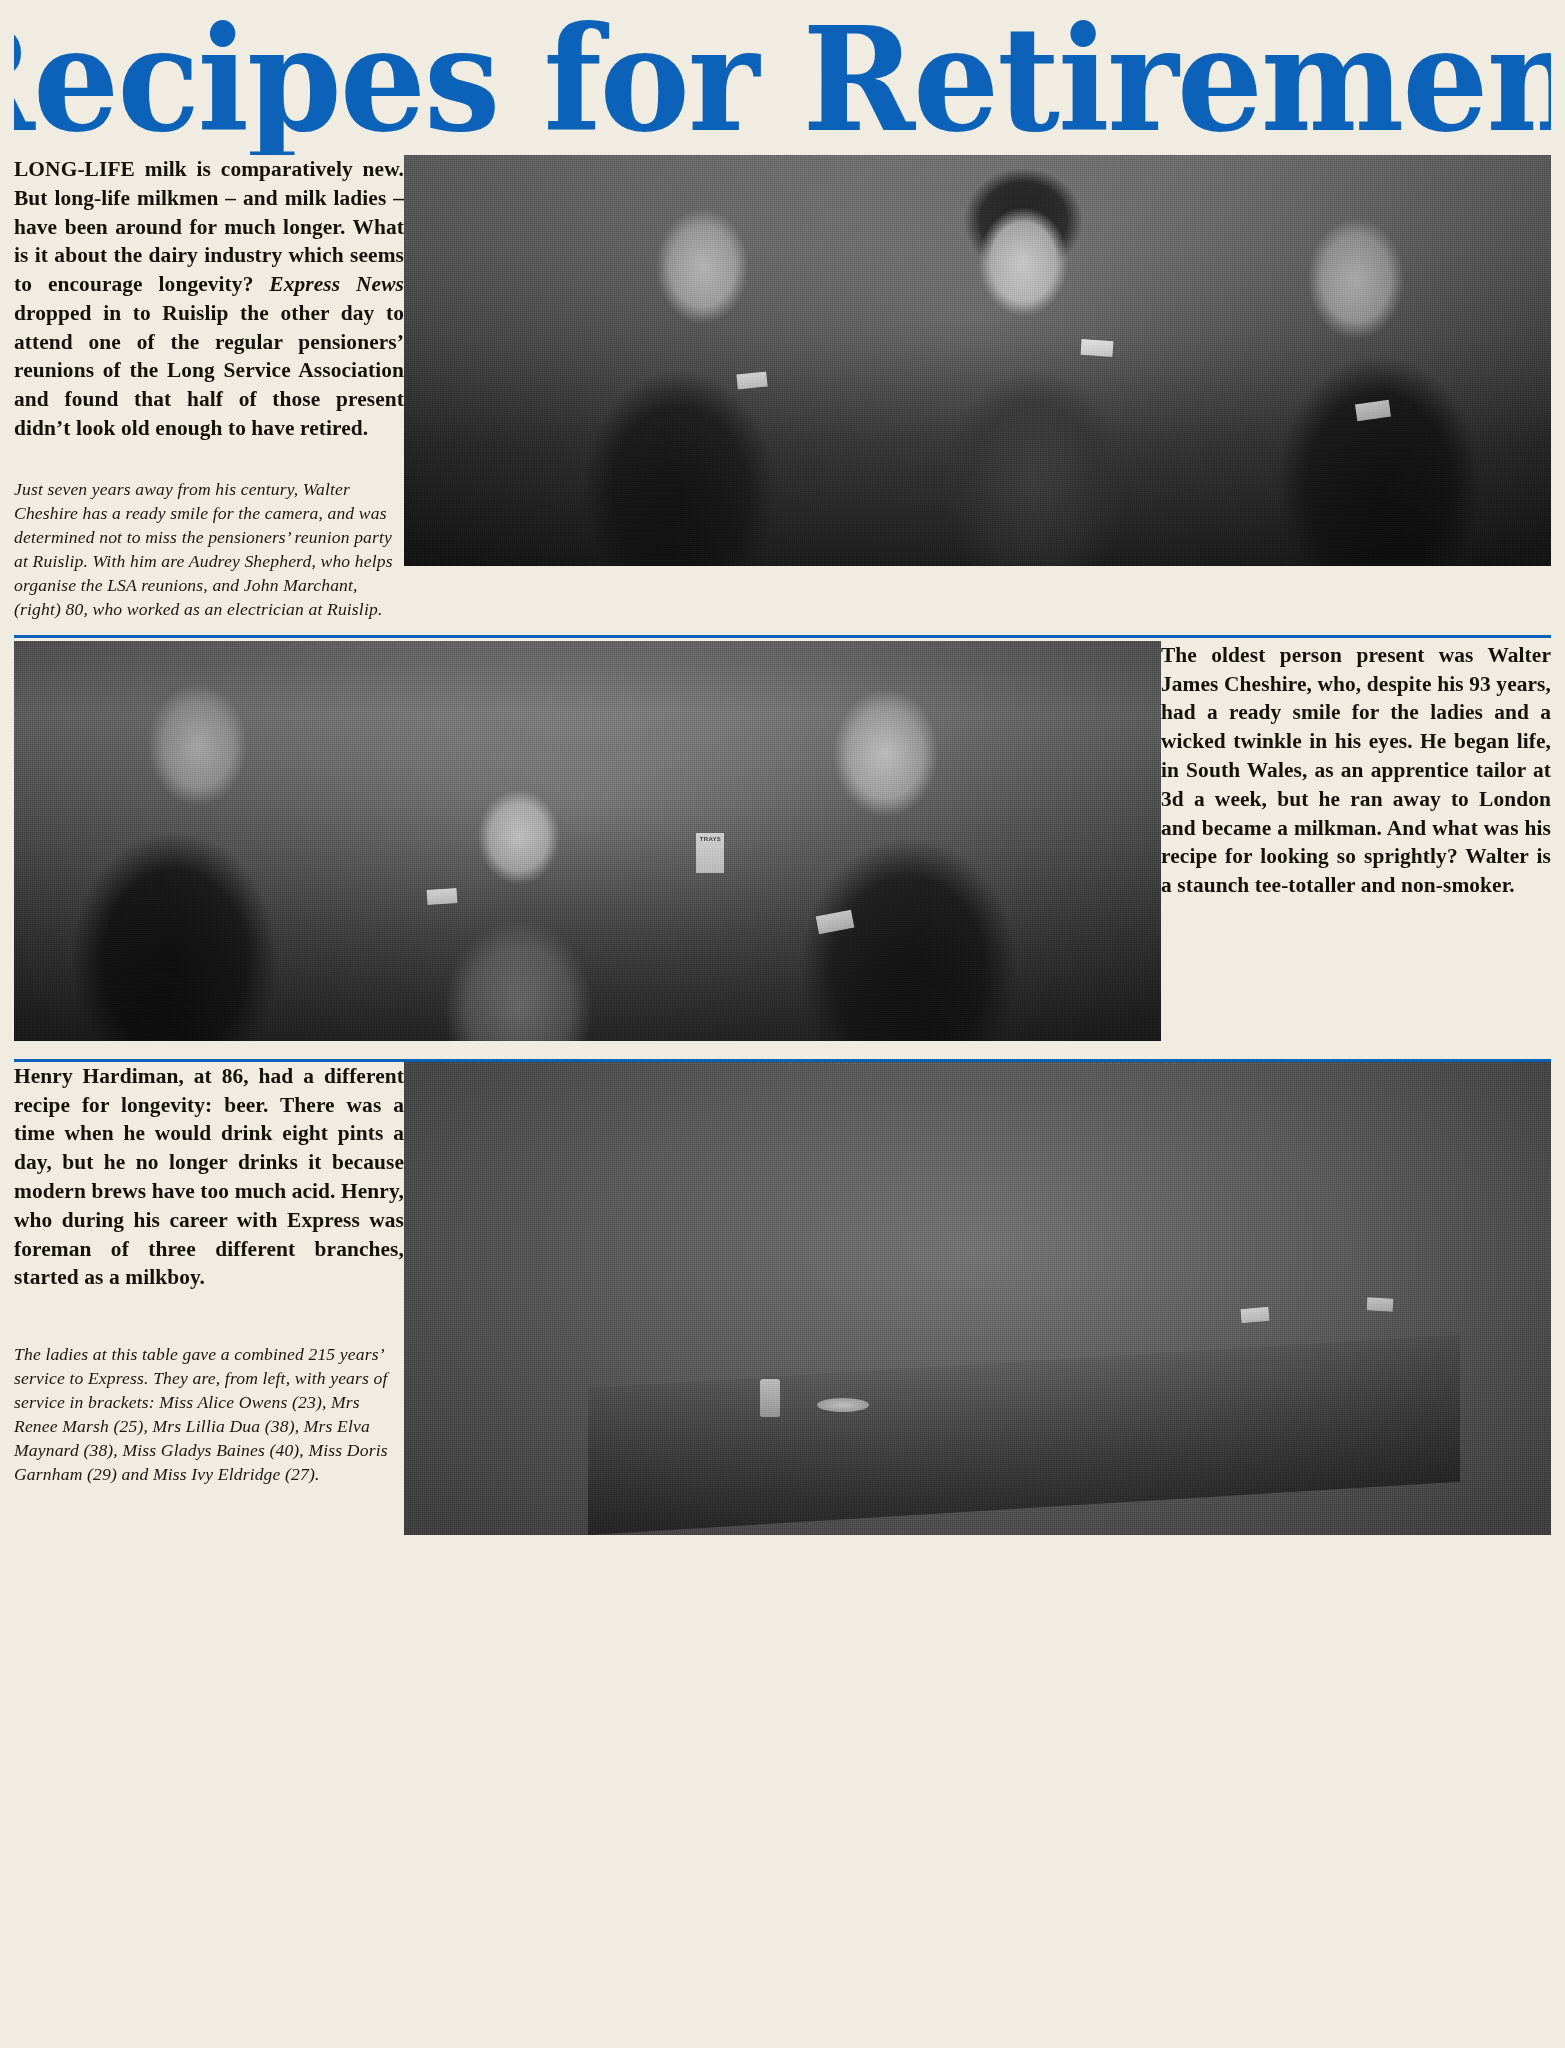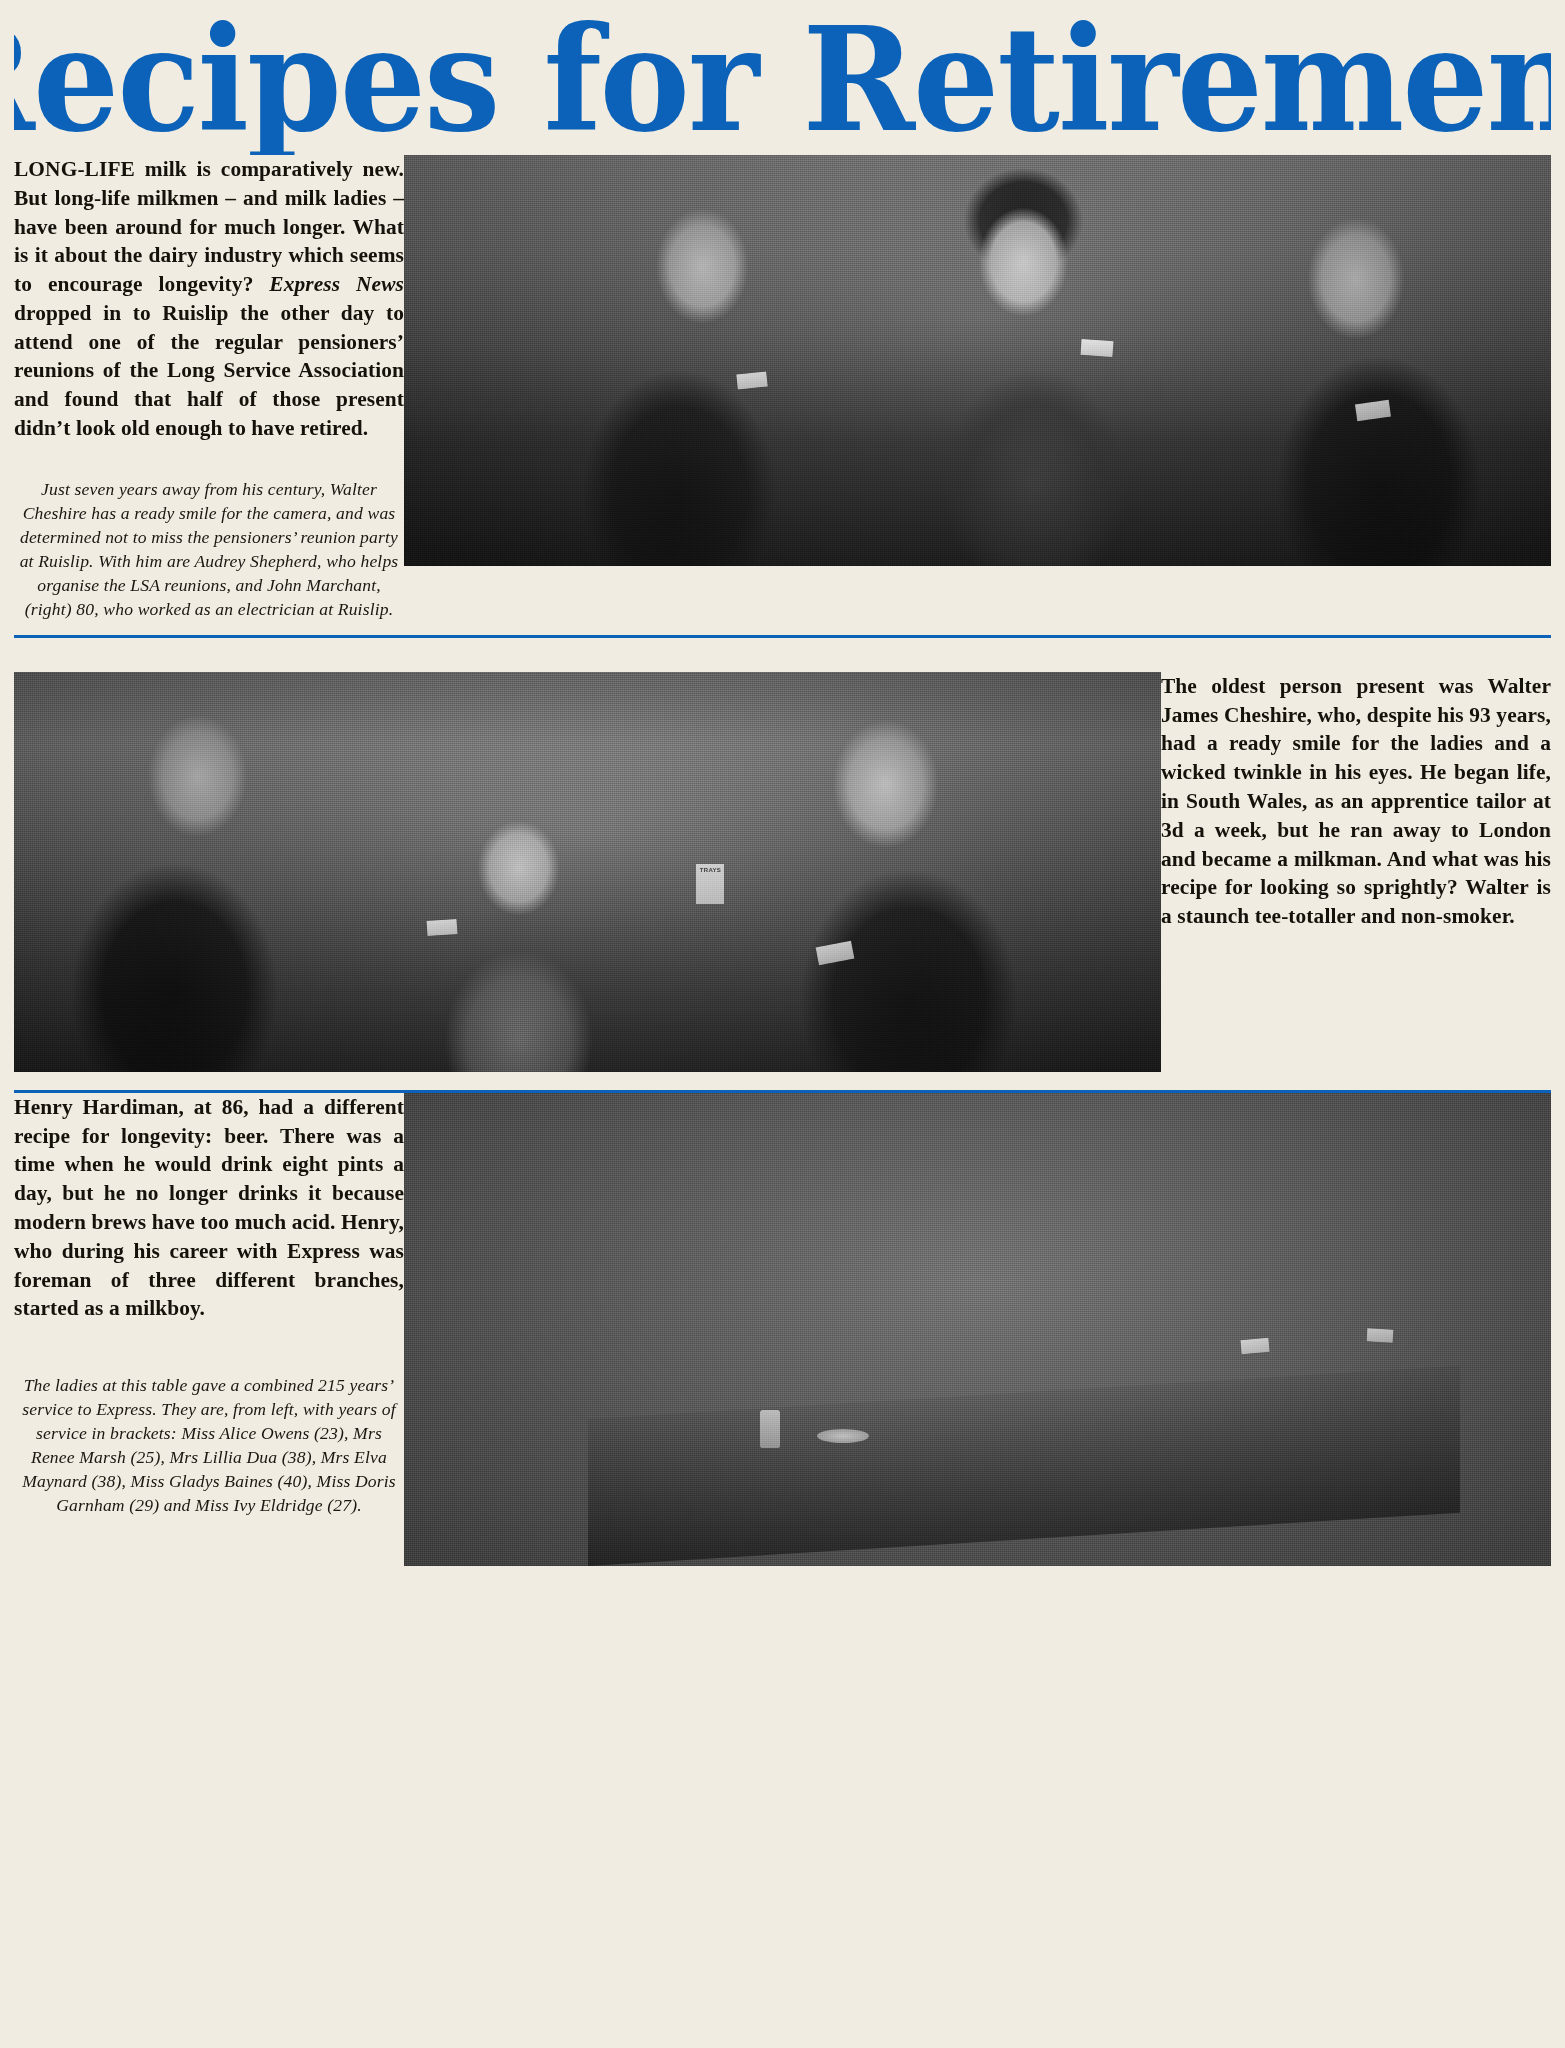--- a/index.html
+++ b/index.html
@@ -65,21 +65,21 @@
   .body-copy em{font-style:italic;font-weight:700;}
 
   .caption{
     font-family:"Liberation Serif",serif;
     font-style:italic;
     font-weight:400;
     font-size:17.6px;
     line-height:1.365;
     color:#1a1712;
     margin:0;
-    text-align:center;
+    text-align:left;
     letter-spacing:0.15px;
   }
 
   
   .photo{
     position:relative;
     overflow:hidden;
     background:#6d6a64;
     filter:grayscale(1) contrast(1.04);
   }
@@ -211,21 +211,21 @@
         <div class="badge" style="left:59%;top:45%;width:32px;height:16px;transform:rotate(4deg);"></div>
         <div class="badge" style="left:83%;top:60%;width:34px;height:17px;transform:rotate(-8deg);"></div>
         <div class="grain"></div>
         <div class="vig"></div>
       </div>
     </div>
   </div>
 
   <div class="rule s1"></div>
 
-  <div class="section" style="margin-top:34px;">
+  <div class="section" style="margin-top:3px;">
 
     <div class="col-right" style="order:1;">
       <div class="photo photo-2">
         <div class="tray-sign">TRAYS</div>
         <div class="badge" style="left:36%;top:62%;width:30px;height:15px;transform:rotate(-4deg);"></div>
         <div class="badge" style="left:70%;top:68%;width:36px;height:18px;transform:rotate(-11deg);"></div>
         <div class="grain"></div>
         <div class="vig"></div>
       </div>
     </div>

